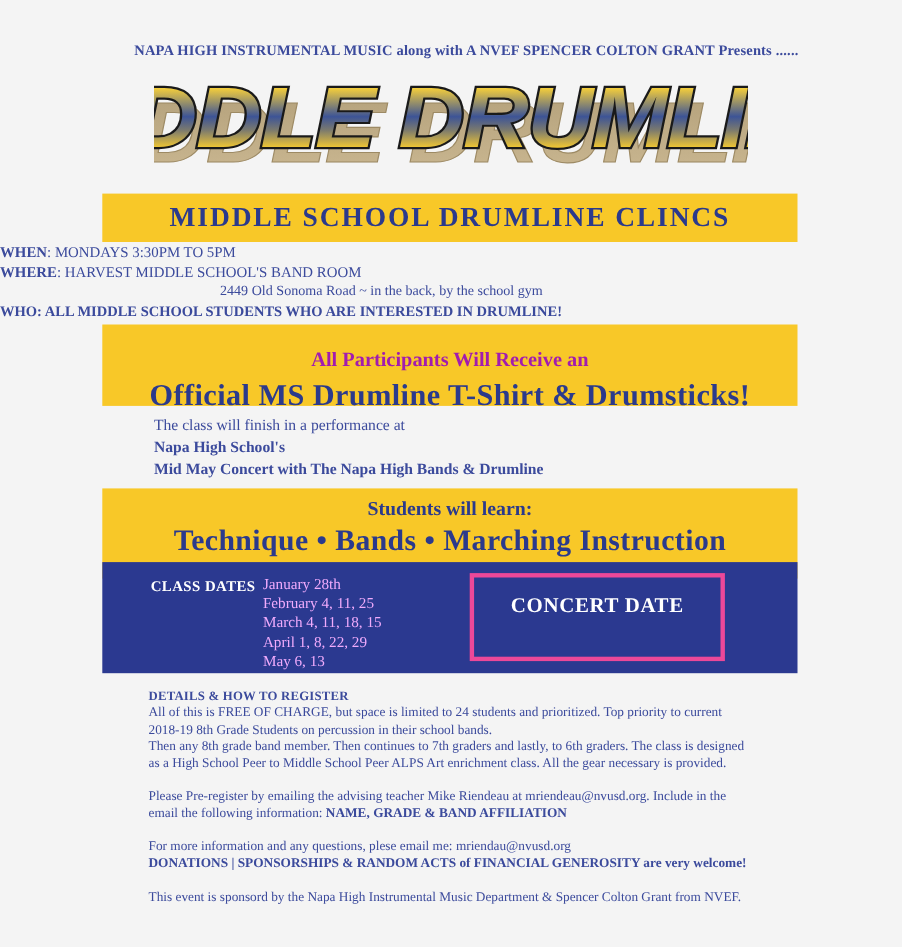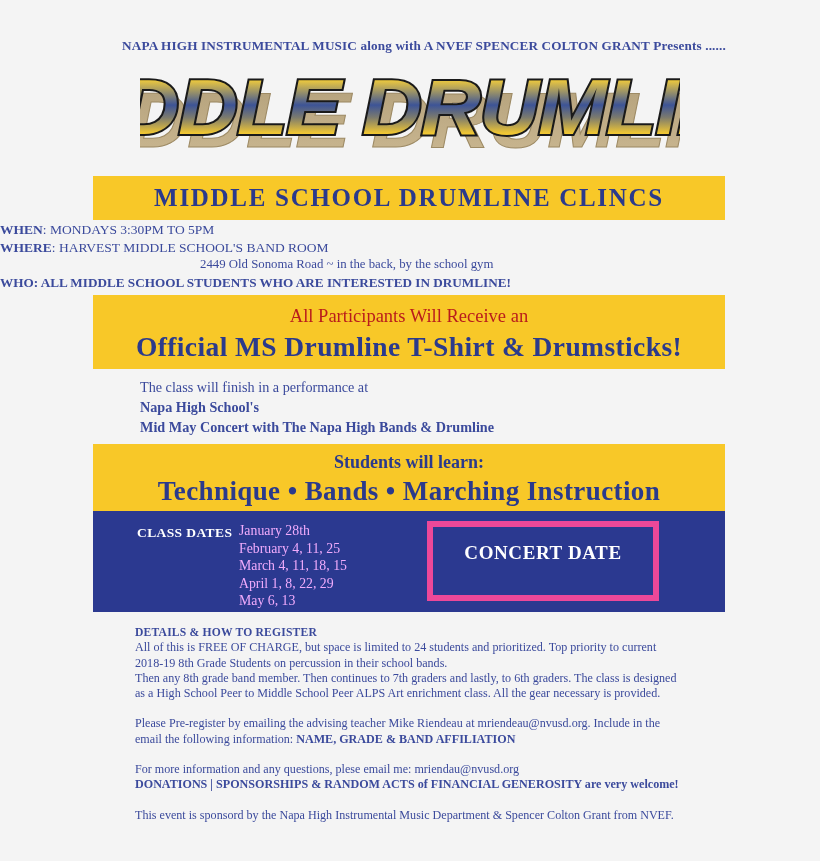--- a/index.html
+++ b/index.html
@@ -103,23 +103,24 @@
   .info-line.who { font-weight: bold; font-size: 13.2px; }
 
   
   #banner-receive {
     top: 295px;
     height: 74px;
     padding-top: 8px;
   }
   #banner-receive .line-small {
     font-size: 18.5px;
-    font-weight: normal;
-    color: #b91c1c;
+    font-weight: bold;
+    color: #a21caf;
     line-height: 26px;
+    margin-top: 12px;
   }
   #banner-receive .line-big {
     font-size: 27.5px;
     font-weight: bold;
     color: #2b3a8c;
     letter-spacing: 0.4px;
     line-height: 36px;
   }
 
   
@@ -180,21 +181,21 @@
     font-weight: normal;
     color: #f0abfc;
     line-height: 17.6px;
   }
   .concert-box {
     position: absolute;
     left: 334px;
     top: 10px;
     width: 232px;
     height: 80px;
-    border: 6px solid #ec4899;
+    border: 4px solid #ec4899;
     box-sizing: border-box;
     background: #2b3990;
     text-align: center;
     padding-top: 13px;
   }
   .concert-box .cb-title {
     font-size: 19px;
     font-weight: bold;
     color: #ffffff;
     letter-spacing: 0.6px;

